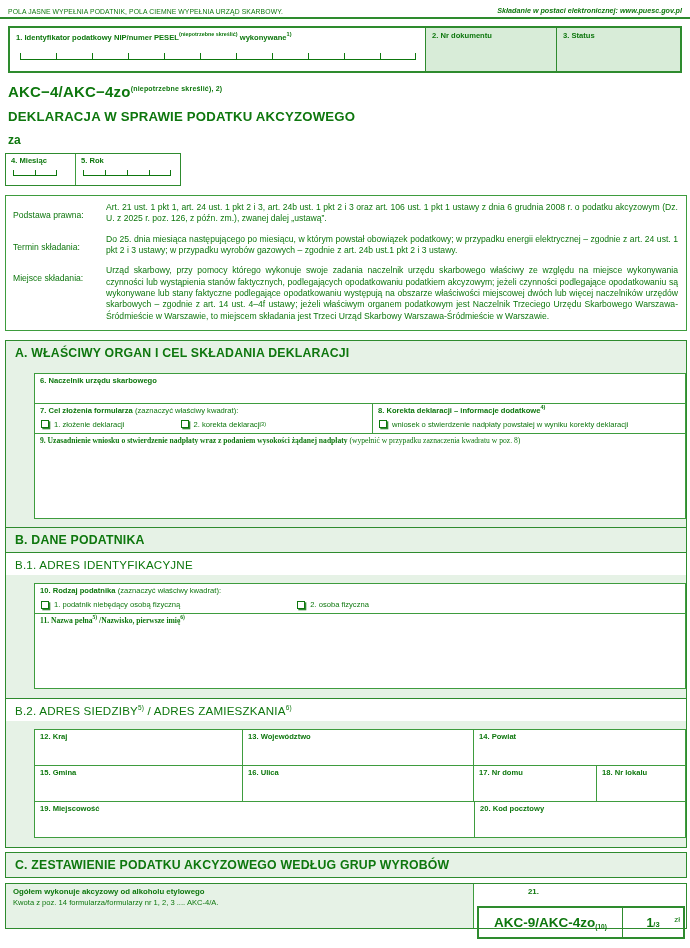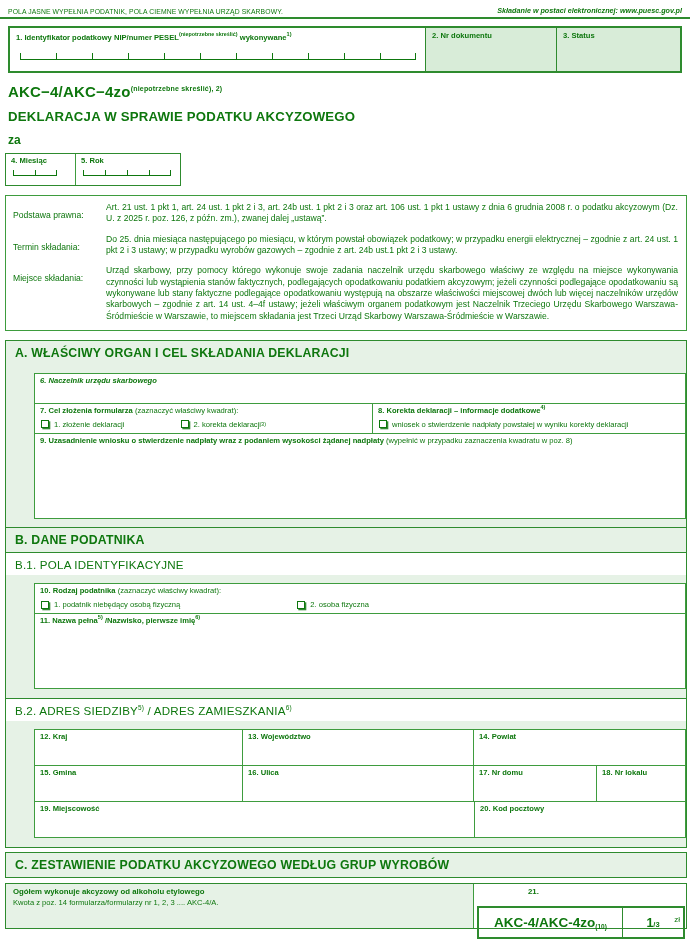--- a/index.html
+++ b/index.html
@@ -61,21 +61,21 @@
   .bar.shade{background:var(--bgsec);}
   .bar.top-gap{margin-top:9px;}
   .bar-title{font-size:12.3px;font-weight:bold;letter-spacing:.2px;}
   .bar-title.sub{font-weight:normal;font-size:11.6px;}
   .bar-title .sup{font-size:6.5px;}
   .secbody{border:1.5px solid var(--bdd);border-top:none;background:var(--bgsec);margin:0 3px 0 5px;padding:8px 0 9px 28px;}
   .stack{margin-top:-1.5px;}
 
   .fields{border:1px solid var(--bd);background:#fff;}
   .frow{border-bottom:1px solid var(--bd);}
-  .frow:last-child{border-bottom:none;}
+  .frow:last-child{border-bottom:none;font-family:Liberation Serif, serif;}
   .fcell{padding:2px 5px;}
   .optline{display:flex;align-items:center;padding:3px 5px 4px 6px;}
   .chk{display:inline-block;width:8px;height:8px;border:1px solid var(--gr);box-shadow:1.3px 1.3px 0 rgba(14,119,14,.85);margin-right:5px;flex:none;}
   .opt{font-size:7.6px;display:flex;align-items:center;}
   .split{display:flex;}
   .split .sp-l{flex:1;}
   .split .sp-r{width:313px;border-left:1px solid var(--bd);flex:none;}
 
   
   .grid-row{display:flex;border-bottom:1px solid var(--bd);}
@@ -174,21 +174,21 @@
       <div class="ll">Miejsce składania:</div>
       <div class="lt">Urząd skarbowy, przy pomocy którego wykonuje swoje zadania naczelnik urzędu skarbowego właściwy ze względu na miejsce wykonywania czynności lub wystąpienia stanów faktycznych, podlegających opodatkowaniu podatkiem akcyzowym; jeżeli czynności podlegające opodatkowaniu są wykonywane lub stany faktyczne podlegające opodatkowaniu występują na obszarze właściwości miejscowej dwóch lub więcej naczelników urzędów skarbowych – zgodnie z art. 14 ust. 4–4f ustawy; jeżeli właściwym organem podatkowym jest Naczelnik Trzeciego Urzędu Skarbowego Warszawa-Śródmieście w Warszawie, to miejscem składania jest Trzeci Urząd Skarbowy Warszawa-Śródmieście w Warszawie.</div>
     </div>
   </div>
 
   <div class="bar shade top-gap">
     <div class="bar-title">A. WŁAŚCIWY ORGAN I CEL SKŁADANIA DEKLARACJI</div>
   </div>
   <div class="secbody stack">
     <div class="fields">
-      <div class="frow fcell" style="height:30px;font-style:italic;">
+      <div class="frow fcell" style="height:30px;">
         <div class="flabel">6. Naczelnik urzędu skarbowego</div>
       </div>
       <div class="frow split">
         <div class="sp-l">
           <div class="fcell flabel"><span>7. Cel złożenia formularza </span><span class="norm">(zaznaczyć właściwy kwadrat):</span></div>
           <div class="optline">
             <span class="opt">
                 <span class="chk"></span>
                 <span>1. złożenie deklaracji</span>
               </span>
@@ -212,21 +212,21 @@
       <div class="frow fcell" style="height:84px;">
         <div class="flabel"><span>9. Uzasadnienie wniosku o stwierdzenie nadpłaty wraz z podaniem wysokości żądanej nadpłaty </span><span class="norm">(wypełnić w przypadku zaznaczenia kwadratu w poz. 8)</span></div>
       </div>
     </div>
   </div>
 
   <div class="bar shade stack">
     <div class="bar-title">B. DANE PODATNIKA</div>
   </div>
   <div class="bar stack">
-    <div class="bar-title sub">B.1. POLA IDENTYFIKACYJNE</div>
+    <div class="bar-title sub">B.1. ADRES IDENTYFIKACYJNE</div>
   </div>
   <div class="secbody stack">
     <div class="fields">
       <div class="frow">
         <div class="fcell flabel"><span>10. Rodzaj podatnika </span><span class="norm">(zaznaczyć właściwy kwadrat):</span></div>
         <div class="optline">
           <span class="opt">
               <span class="chk"></span>
               <span>1. podatnik niebędący osobą fizyczną</span>
             </span>
@@ -293,21 +293,21 @@
       <div class="s">Kwota z poz. 14 formularza/formularzy nr 1, 2, 3 ....  AKC-4/A.</div>
     </div>
     <div class="cr">
       <div class="no">21.</div>
       <div class="unit">zł</div>
     </div>
   </div>
 
   <div class="footerbox">
     <div class="fcode">
-        <span>AKC-4/AKC-4zo</span>
+        <span>AKC-9/AKC-4zo</span>
         <span class="sub">(10)</span>
       </div>
     <div class="fpage">
         <span>1</span>
         <span class="sub">/3</span>
       </div>
   </div>
 
 </div>
 

